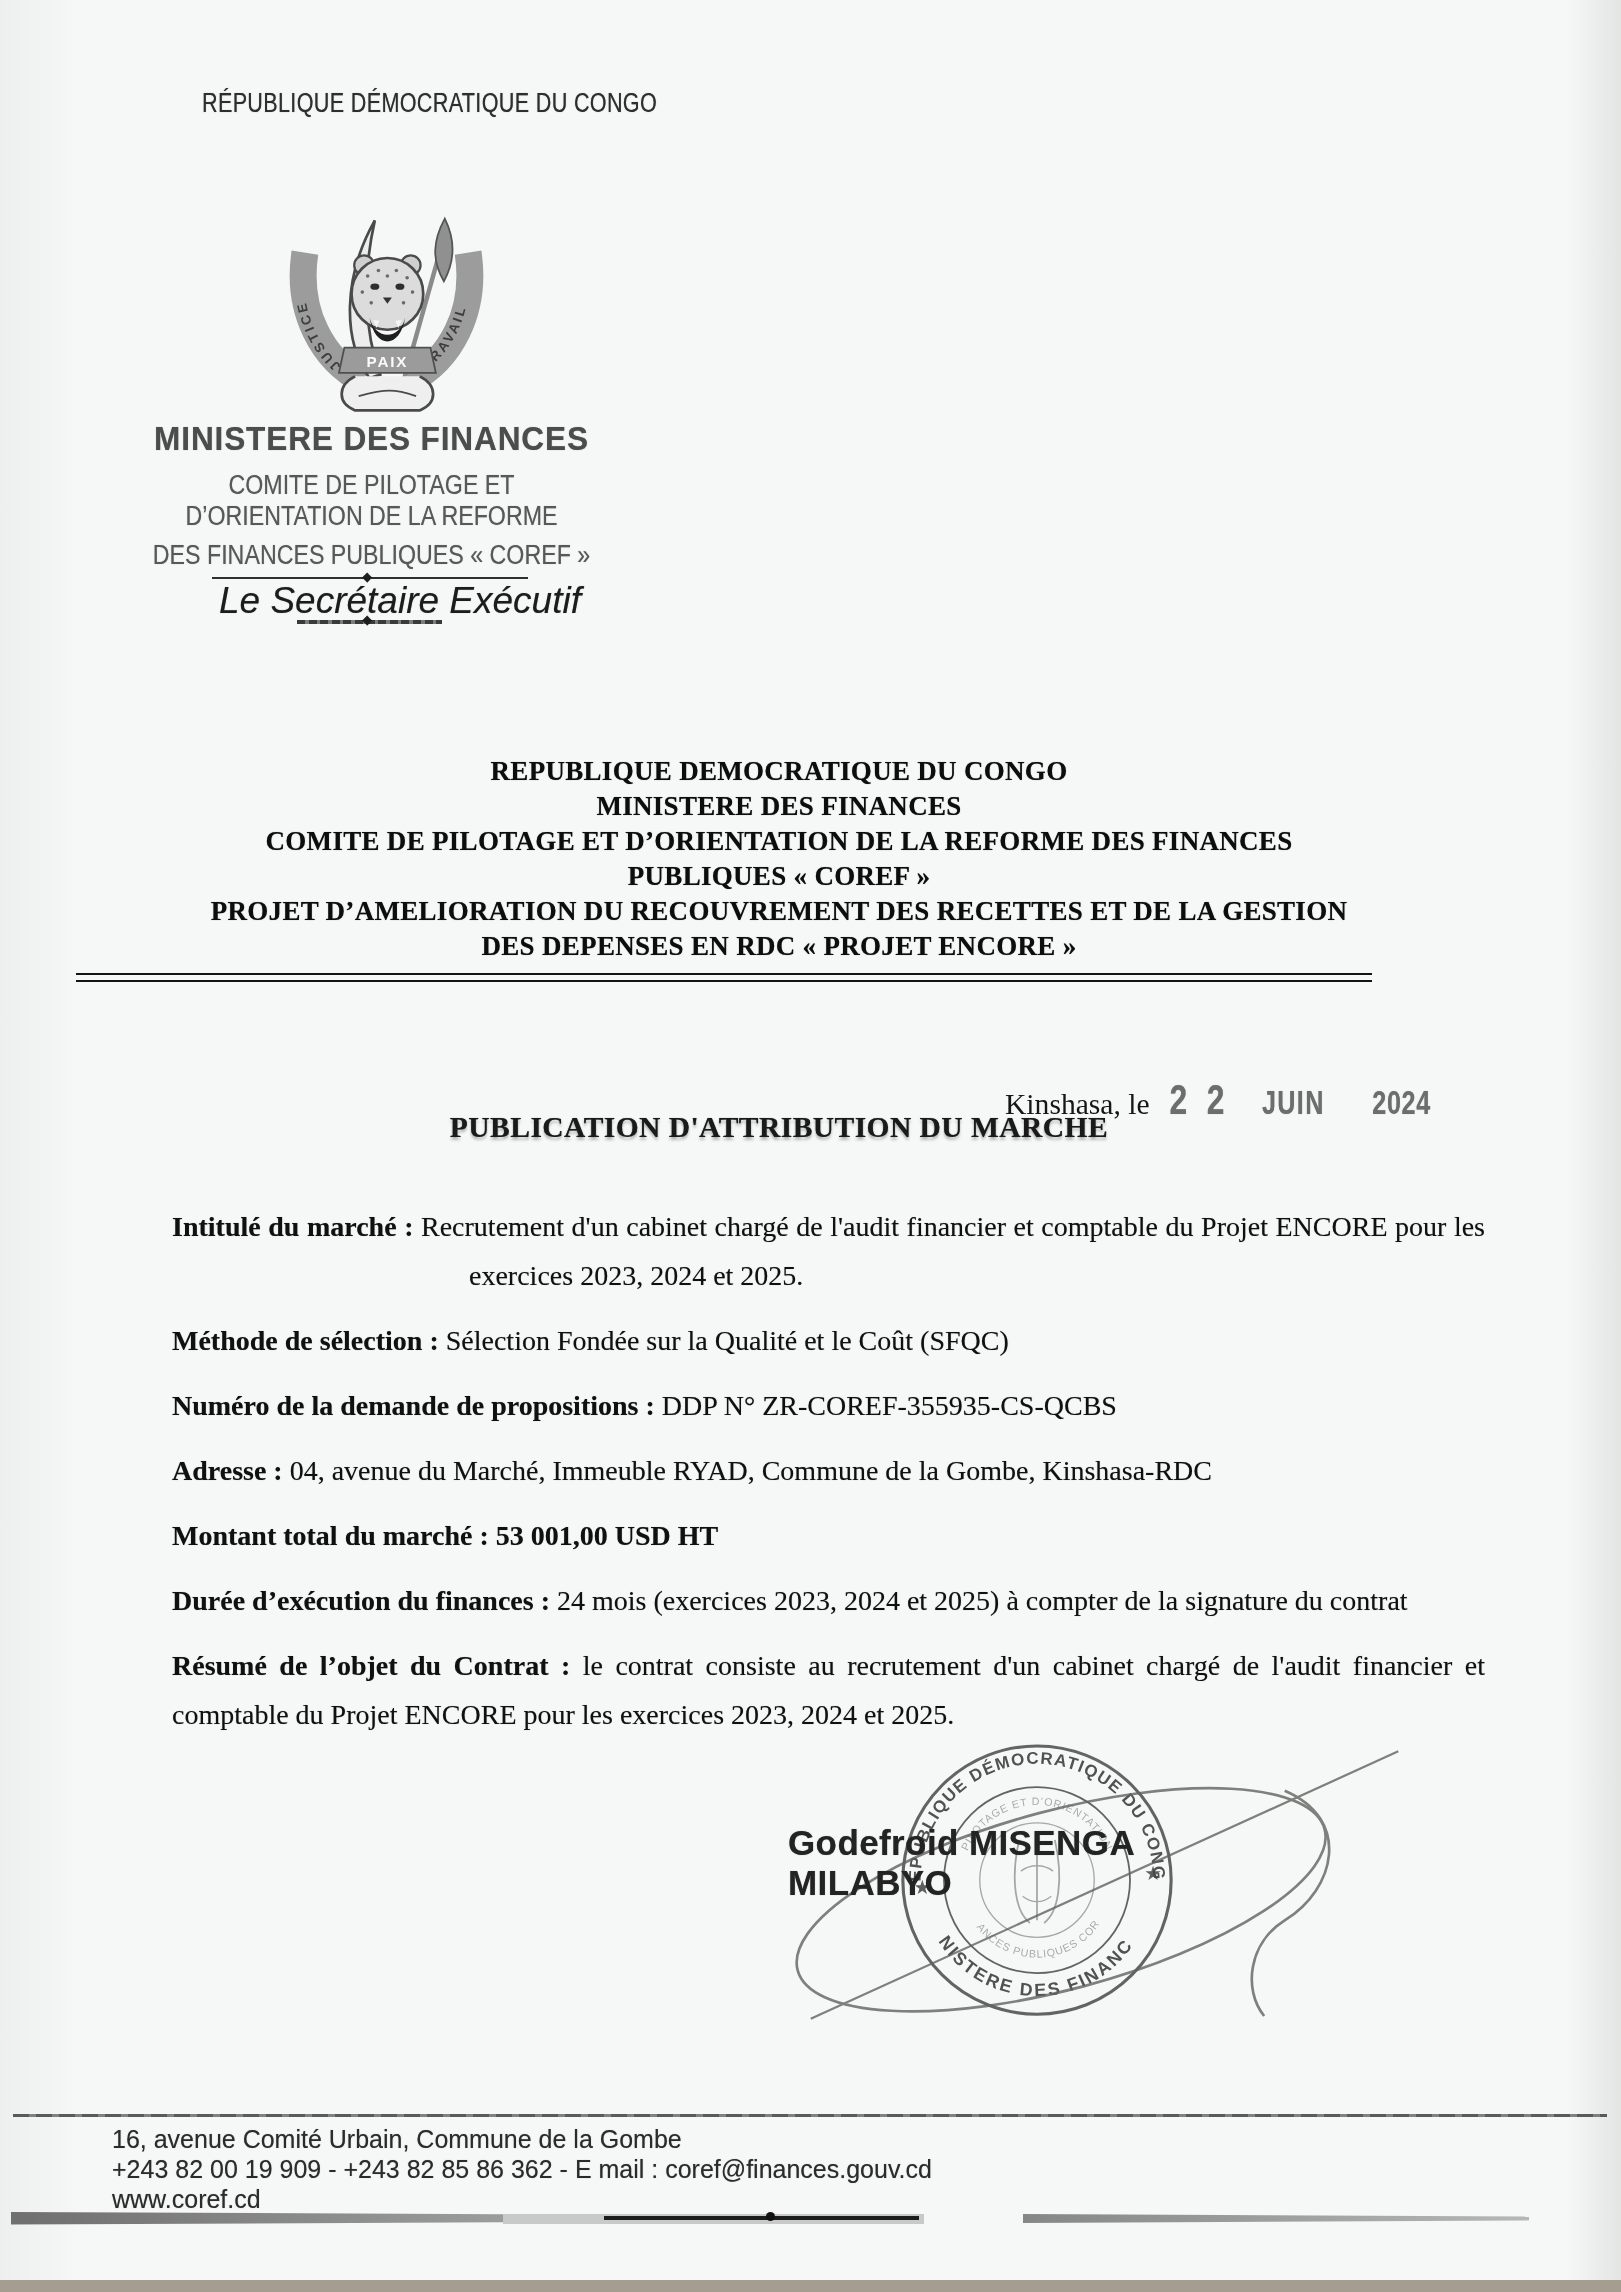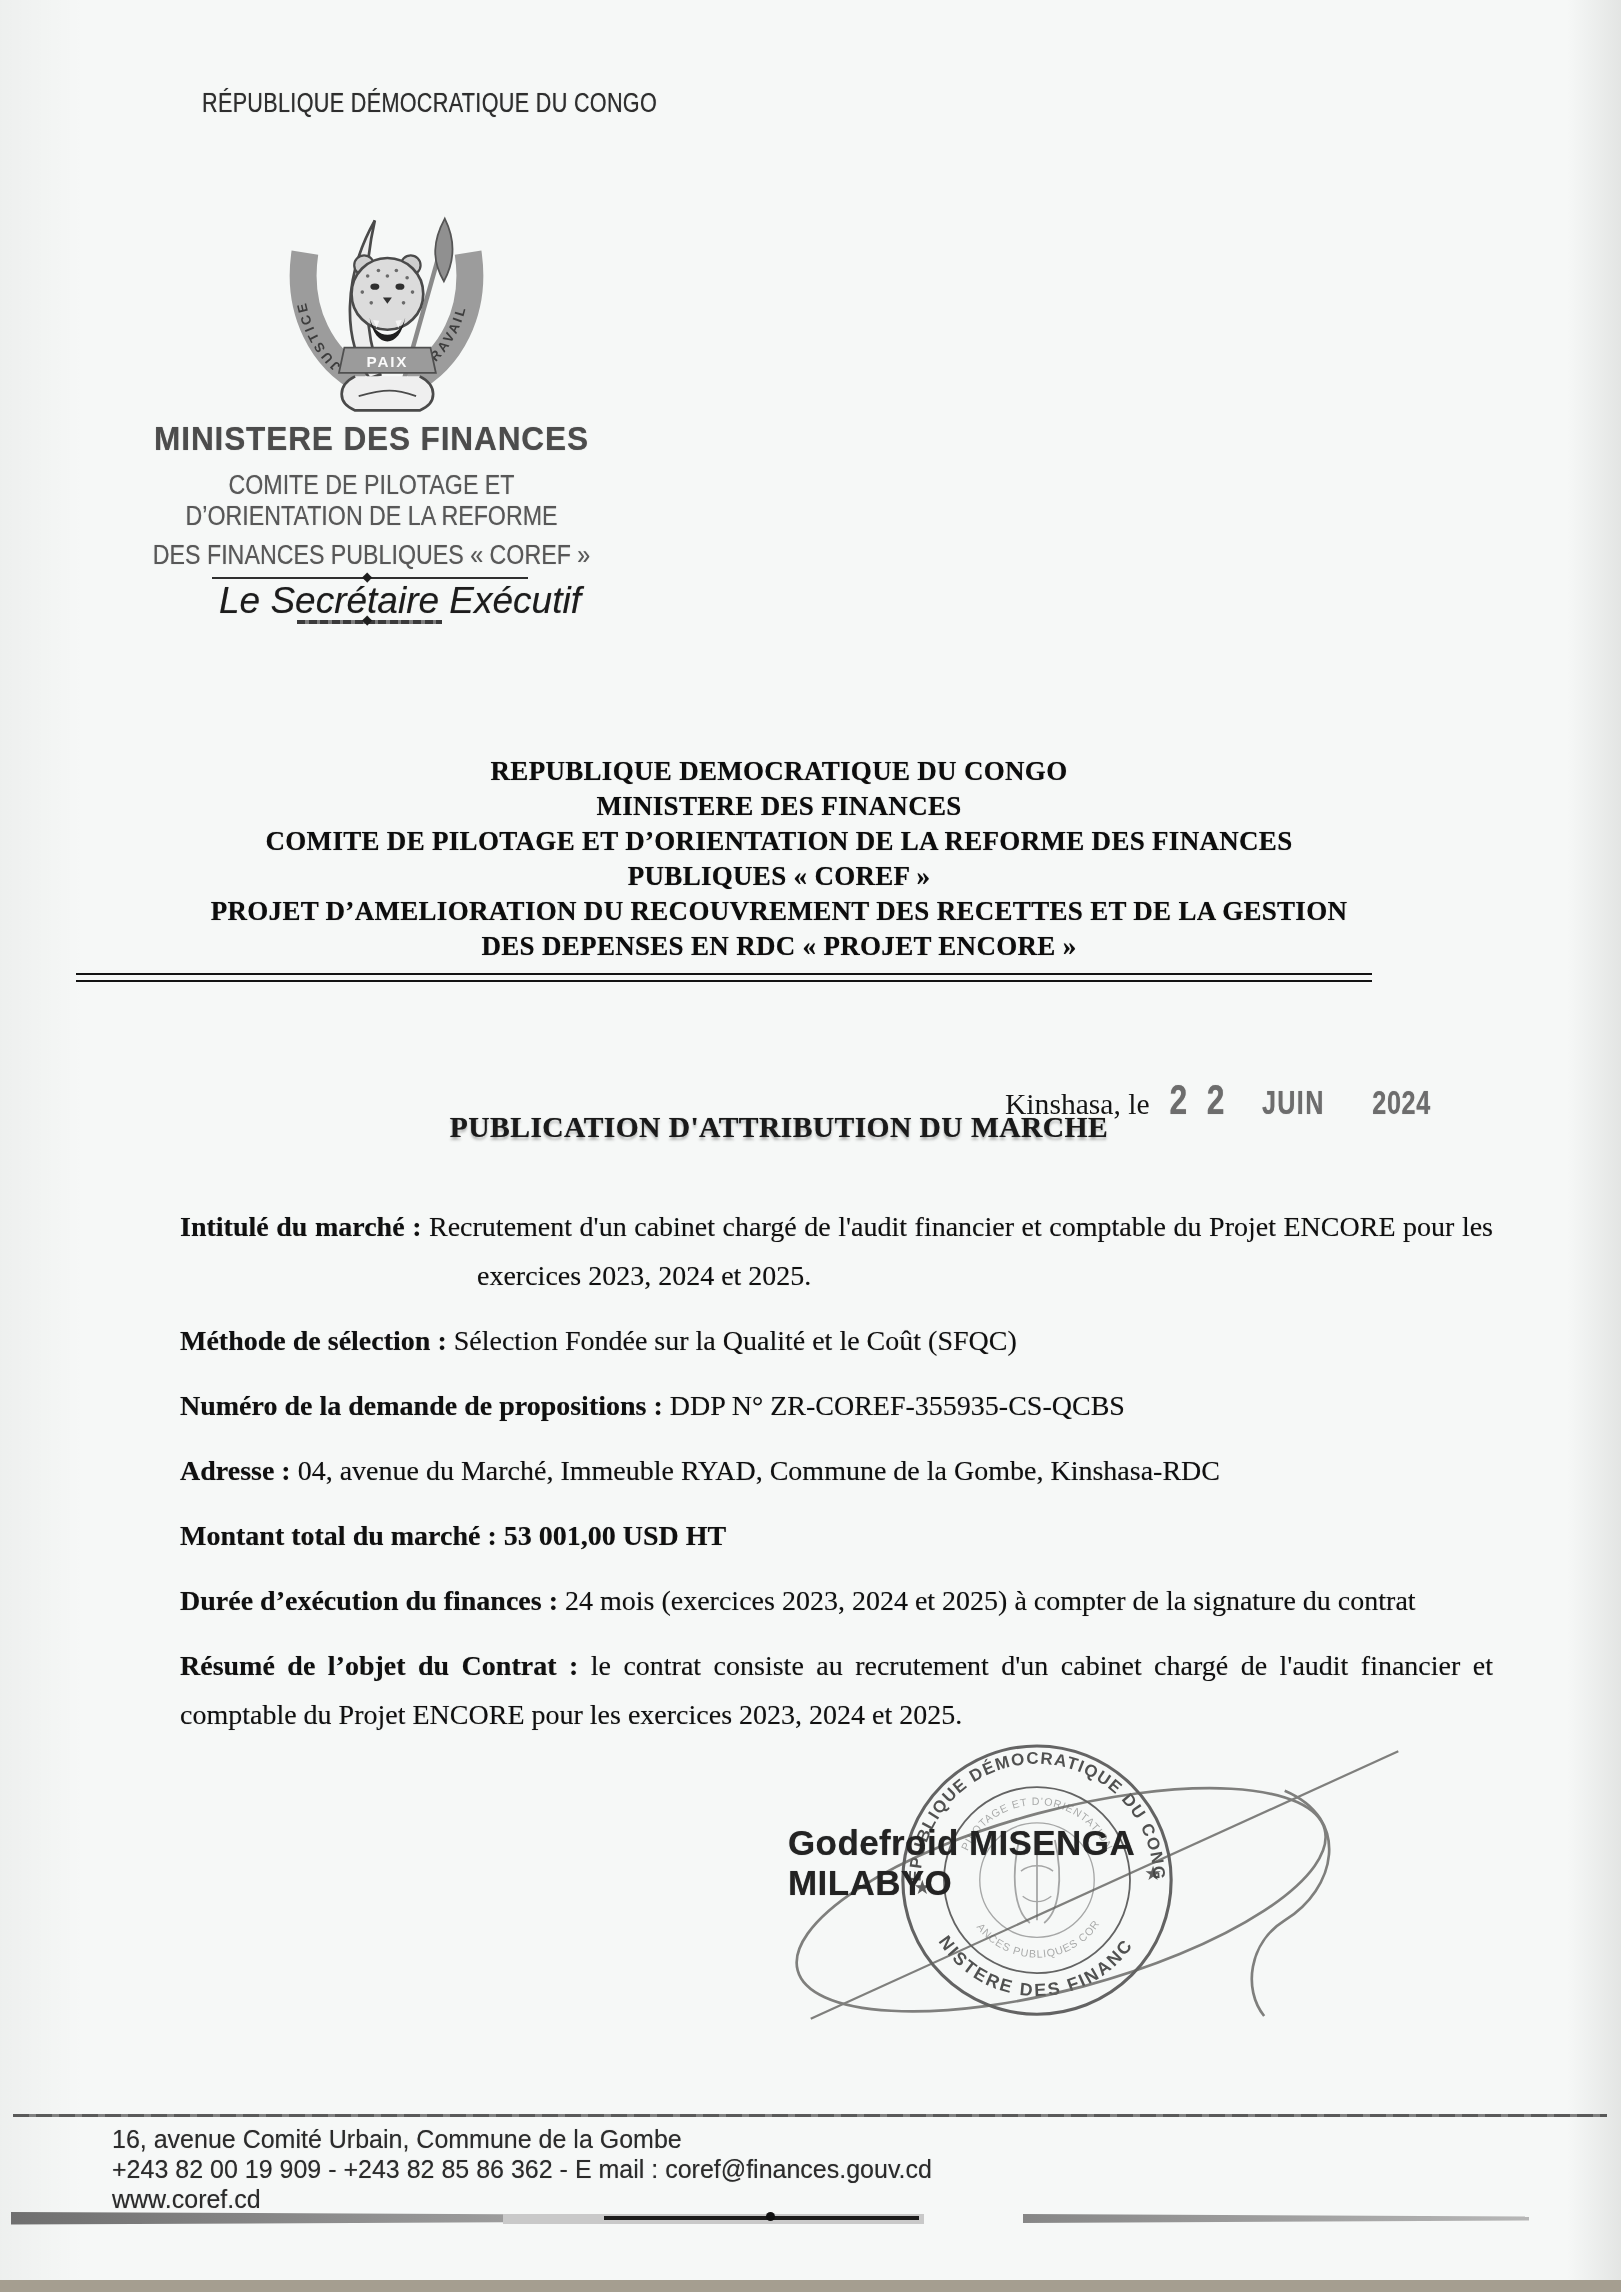--- a/index.html
+++ b/index.html
@@ -57,21 +57,21 @@
   .sd-day{font-size:43px;letter-spacing:7.2px;margin-left:9px;}
   .sd-month{font-size:34px;letter-spacing:1.8px;margin-left:10.7px;}
   .sd-year{font-size:34px;letter-spacing:0.9px;margin-left:27px;}
   
   .doc-title{
     position:absolute;left:112px;top:1111px;width:1334px;text-align:center;
     font-weight:bold;font-size:29.6px;letter-spacing:0.4px;color:#1a1a1a;
     text-shadow:0 2.7px 2.7px rgba(40,40,40,.30), 0 0 0.9px rgba(0,0,0,.6);
   }
   
-  .fields{position:absolute;left:180px;top:1202px;width:1313px;}
+  .fields{position:absolute;left:172px;top:1202px;width:1313px;}
   .field{
     font-size:28px;line-height:49px;margin:0 0 16px 0;text-align:justify;color:#101010;
     text-shadow:0 0 0.9px rgba(20,20,20,.4);
   }
   .field .field-label{font-weight:bold;}
   .field .field-value.bold{font-weight:bold;}
   .field.hang{padding-left:297px;text-indent:-297px;}
   .field.nowrap{white-space:nowrap;text-align:left;}
   
   .sig-svg{position:absolute;left:761px;top:1737px;}

